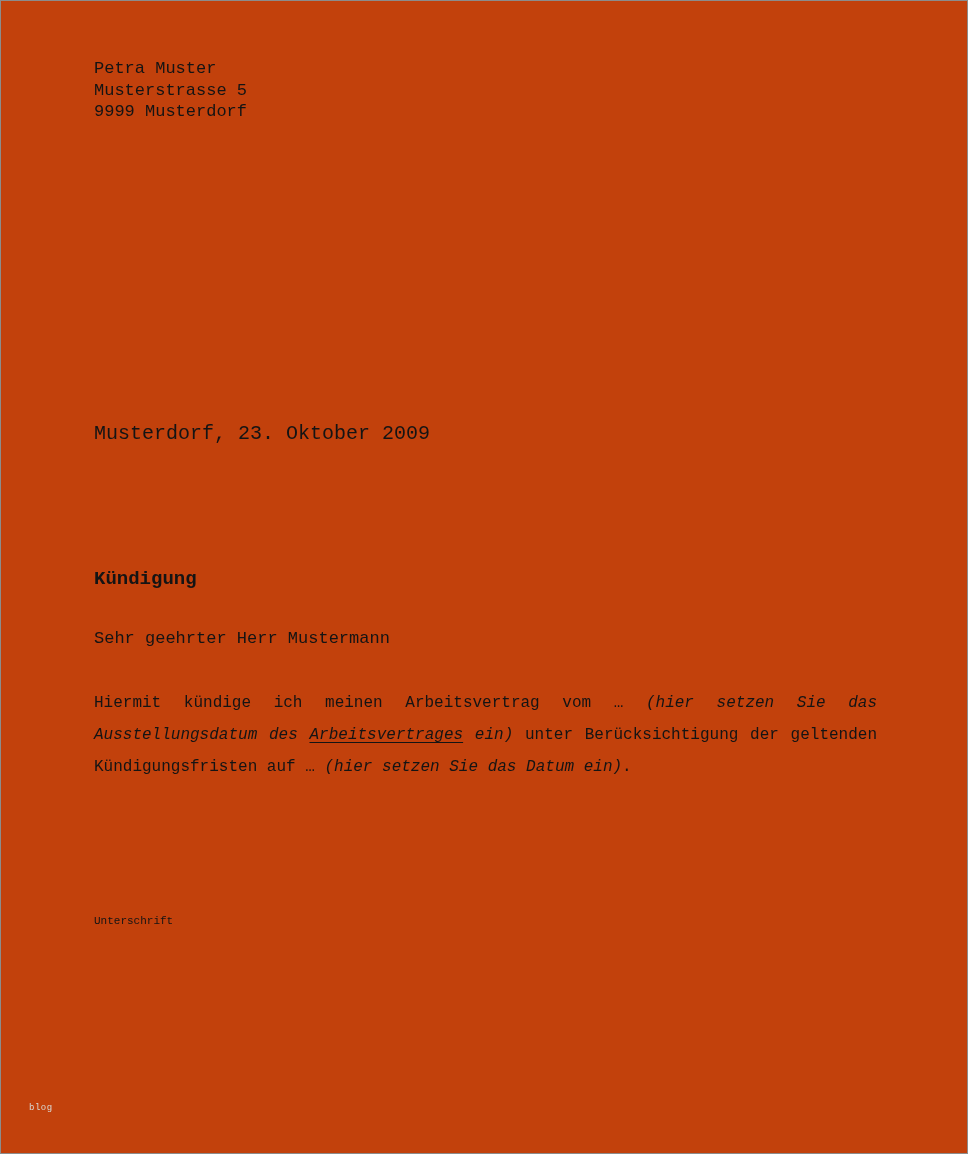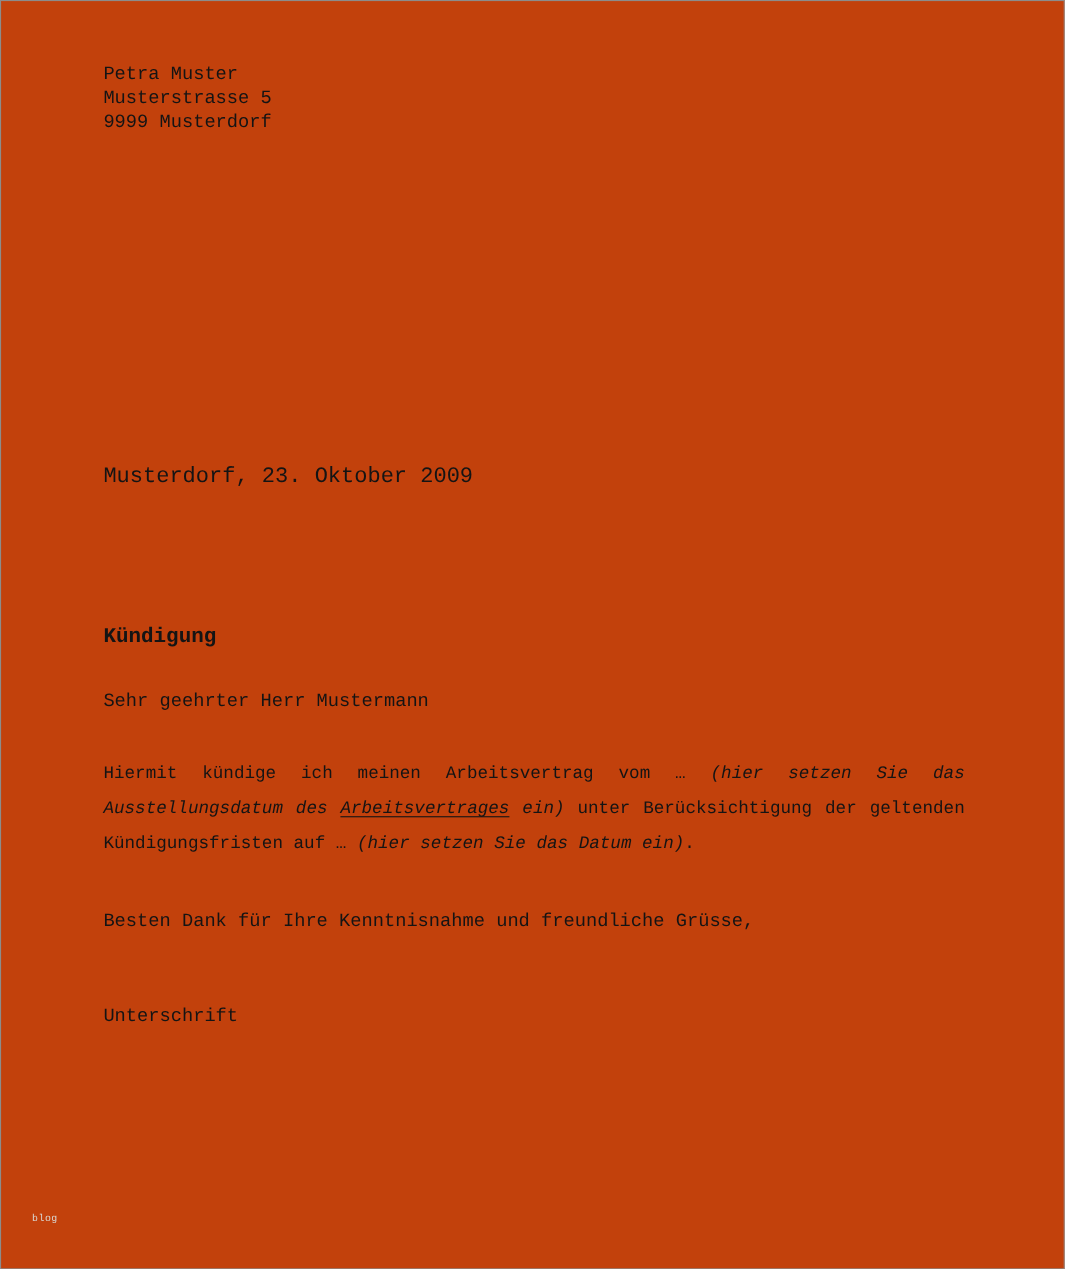--- a/index.html
+++ b/index.html
@@ -20,21 +20,21 @@
   .dateline  { position: absolute; left: 93px;  top: 421px; font-size: 20px; }
   .subject   { position: absolute; left: 93px;  top: 551px; font-size: 19px; font-weight: bold; margin-top: 16px; }
   .salutation{ position: absolute; left: 93px;  top: 628px; font-size: 17px; }
   .bodytext  {
     position: absolute; left: 93px; top: 686px; width: 783px;
     font-size: 16px; line-height: 32px; text-align: justify;
   }
   .it { font-style: italic; }
   .ul { text-decoration: underline; text-underline-offset: 3px; }
   .thanks    { position: absolute; left: 93px; top: 828px; font-size: 17px; }
-  .signature { position: absolute; left: 93px; top: 914px; font-size: 17px; }
+  .signature { position: absolute; left: 93px; top: 914px; font-size: 11px; }
   .watermark {
     position: absolute; left: 28px; top: 1102px;
     font-size: 9px; color: #d9d9d5; letter-spacing: 0.5px;
   }
 </style>
 </head>
 <body>
 
 <div class="page">
 
@@ -46,19 +46,18 @@
 
 
   <div class="dateline">Musterdorf, 23. Oktober 2009</div>
 
   <div class="subject">Kündigung</div>
 
   <div class="salutation">Sehr geehrter Herr Mustermann</div>
 
   <p class="bodytext"><span>Hiermit kündige ich meinen Arbeitsvertrag vom … </span><span class="it">(hier setzen Sie das Ausstellungsdatum des </span><span class="it ul">Arbeitsvertrages</span><span class="it"> ein)</span><span> unter Berücksichtigung der geltenden Kündigungsfristen auf … </span><span class="it">(hier setzen Sie das Datum ein)</span><span>.</span></p>
 
-  <div class="thanks">Besten Dank für Ihre Kenntnisnahme und freundliche Grüsse,</div>
 
   <div class="signature">Unterschrift</div>
 
   <div class="watermark">blog</div>
 
 </div>
 
 </body></html>

